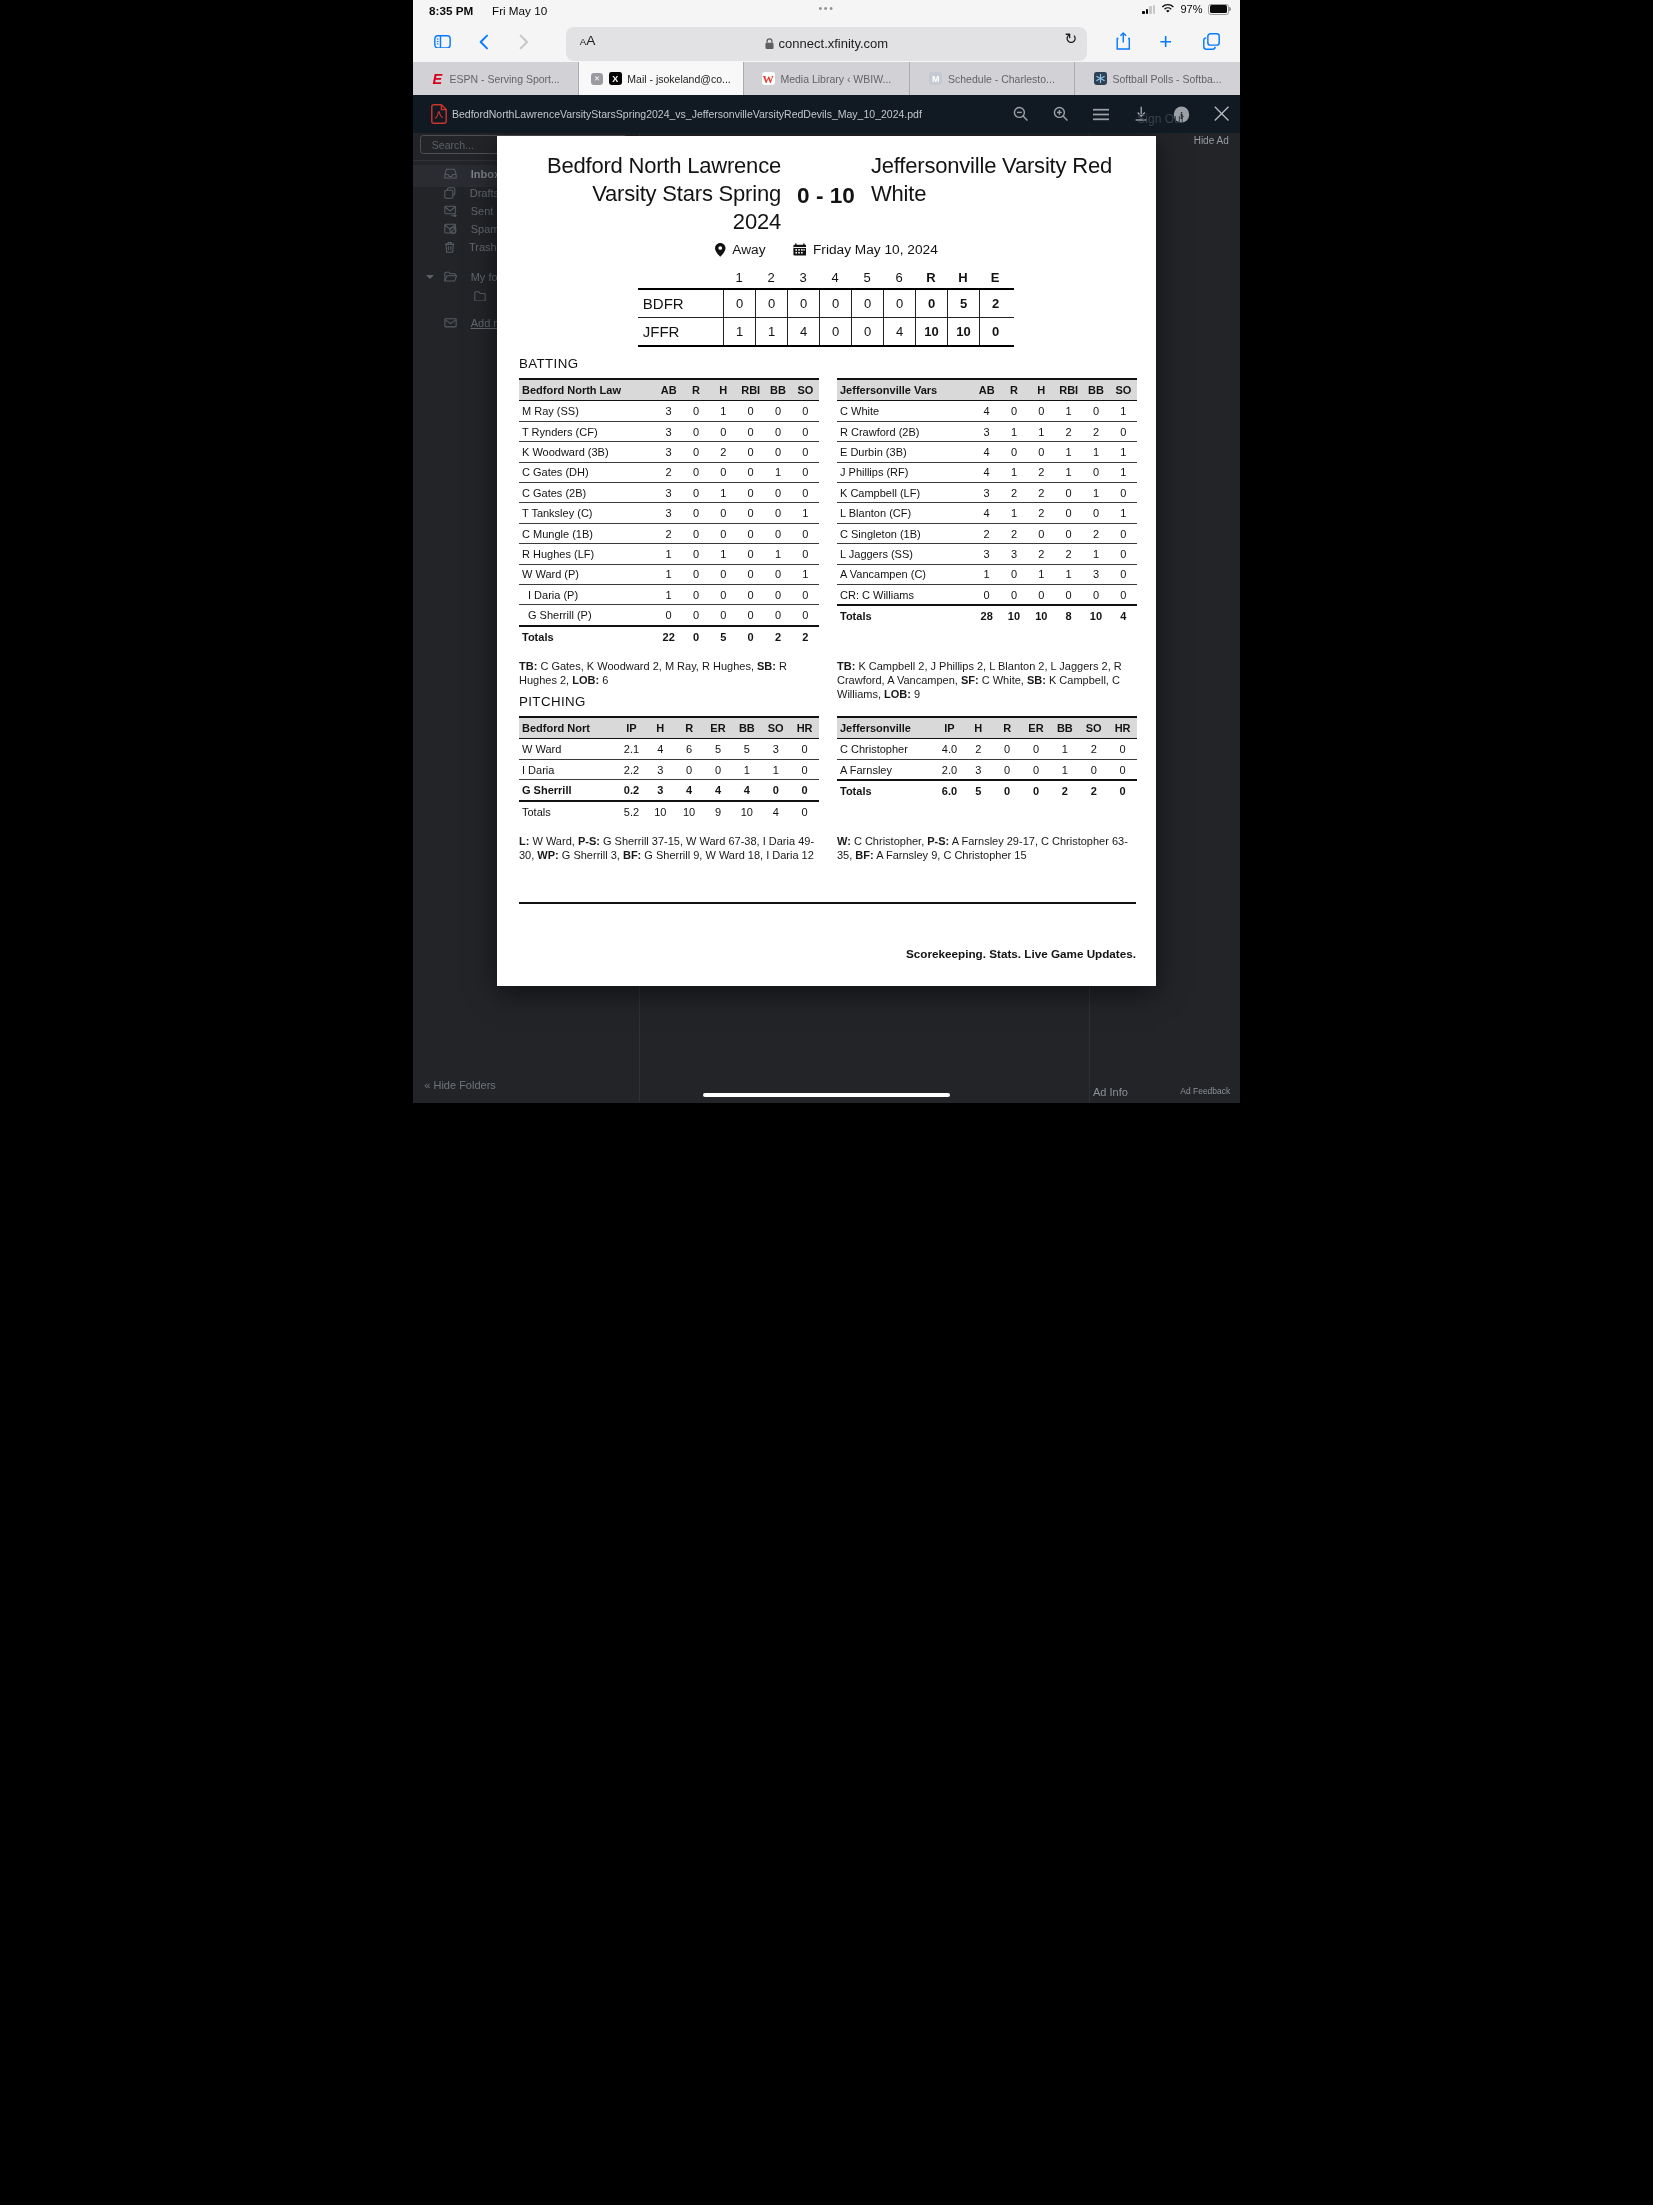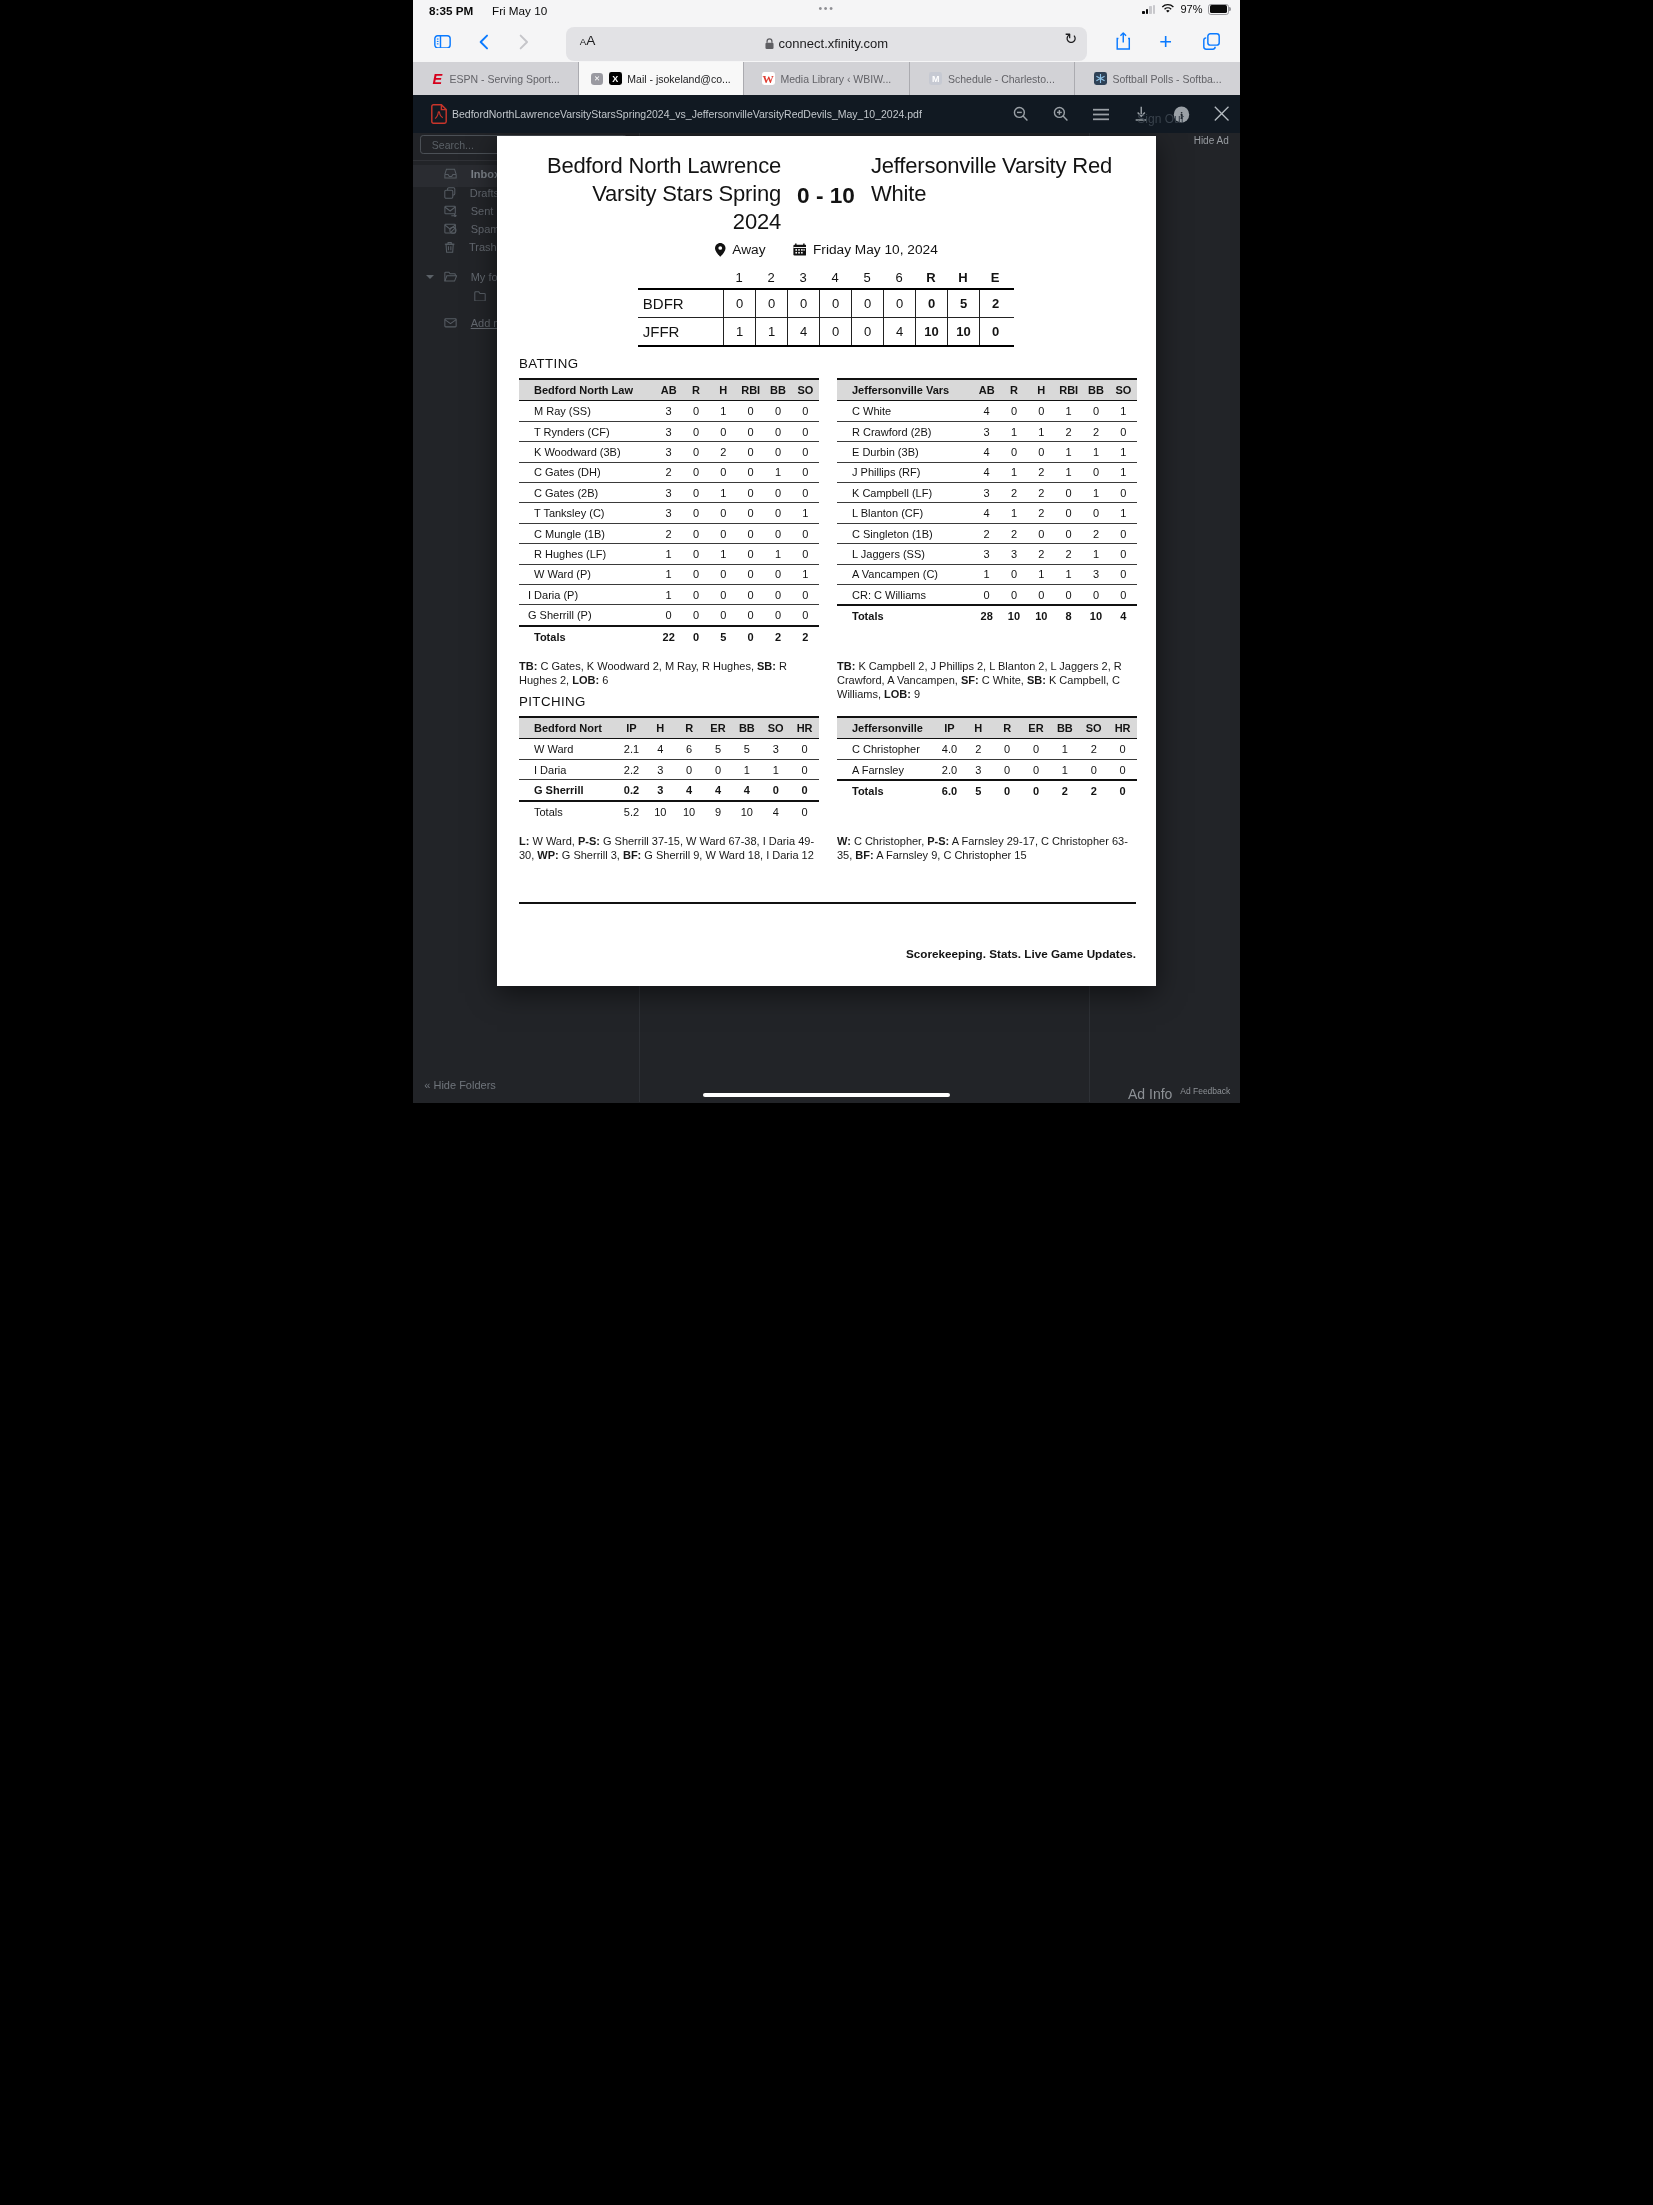--- a/index.html
+++ b/index.html
@@ -57,21 +57,21 @@
   .inbox-line{position:absolute;left:0;top:27.4px;width:226px;height:0.8px;background:#303237;}
   .inbox-hl{position:absolute;left:0;top:32px;width:226px;height:22px;background:#2a2c31;}
   .folder-row{position:absolute;left:31px;display:flex;align-items:center;gap:13.7px;color:#63686f;font-size:11px;}
   .folder-row svg{flex:none;}
   .folder-row.boldrow{color:#7b8188;font-weight:700;}
   .caret{position:absolute;left:13px;width:0;height:0;border-left:4px solid transparent;border-right:4px solid transparent;
          border-top:4.8px solid #5b6167;}
   .addlink{text-decoration:underline;}
   .hidead{position:absolute;top:2.4px;right:11.3px;color:#999da2;font-size:10px;}
   .hidefolders{position:absolute;left:11.3px;top:946px;color:#70757c;font-size:11px;}
-  .adinfo{position:absolute;left:715px;top:953px;color:#8d9196;font-size:14px;}
+  .adinfo{position:absolute;left:680px;top:953px;color:#8d9196;font-size:11px;}
   .adfb{position:absolute;right:9.7px;top:953px;color:#8d9196;font-size:8.5px;}
   .homebar{position:absolute;left:290px;top:960px;width:247px;height:4.4px;border-radius:2.4px;background:#fff;}
   
   .page{position:absolute;left:84px;top:3.2px;width:659px;height:850px;background:#fff;
         box-shadow:0 6.5px 26px rgba(0,0,0,.55);color:#131313;}
   .bs-header{position:absolute;top:16px;left:22px;width:618px;display:flex;}
   .t-away{width:262px;text-align:right;font-size:22px;line-height:28px;letter-spacing:-0.2px;}
   .t-score{width:90px;text-align:center;font-size:22.6px;font-weight:700;padding-top:31px;}
   .t-home{width:266px;text-align:left;font-size:22px;line-height:28px;letter-spacing:-0.2px;}
   .bs-meta{position:absolute;top:106px;left:0;width:100%;display:flex;justify-content:center;align-items:center;gap:8px;
@@ -97,21 +97,21 @@
   .two-col{display:grid;grid-template-columns:300px 300px;column-gap:18px;margin-top:7.3px;}
   .stat{font-size:11px;}
   .srow{display:grid;align-items:center;height:19.4px;border-bottom:0.8px solid #3a3a3a;}
   .srow.bat{grid-template-columns:136px repeat(6,1fr);}
   .srow.pit{grid-template-columns:98px repeat(7,1fr);}
   .srow.shead{background:#d9d9d9;font-weight:700;height:20px;border-top:2.4px solid #111;border-bottom:1.5px solid #111;}
   .srow.stotals{border-top:2.4px solid #111;border-bottom:none;height:20px;}
   .srow.pre-tot{border-bottom:none;}
   .sbold{font-weight:700;}
   .scell{overflow:hidden;white-space:nowrap;}
-  .sname{padding-left:15px;text-align:left;}
+  .sname{padding-left:3px;text-align:left;}
   .sindent{padding-left:9px;}
   .snum{text-align:center;}
   .note{font-size:11px;line-height:13.7px;margin-top:13.7px;width:300px;color:#191919;}
   .note b{font-weight:700;}
   .bs-rule{position:absolute;top:766px;left:22px;width:617px;height:1.6px;background:#111;}
   .bs-footer{position:absolute;top:811px;right:20px;font-size:11.7px;font-weight:700;}
   svg{display:block;}
 </style>
 </head>
 <body>

